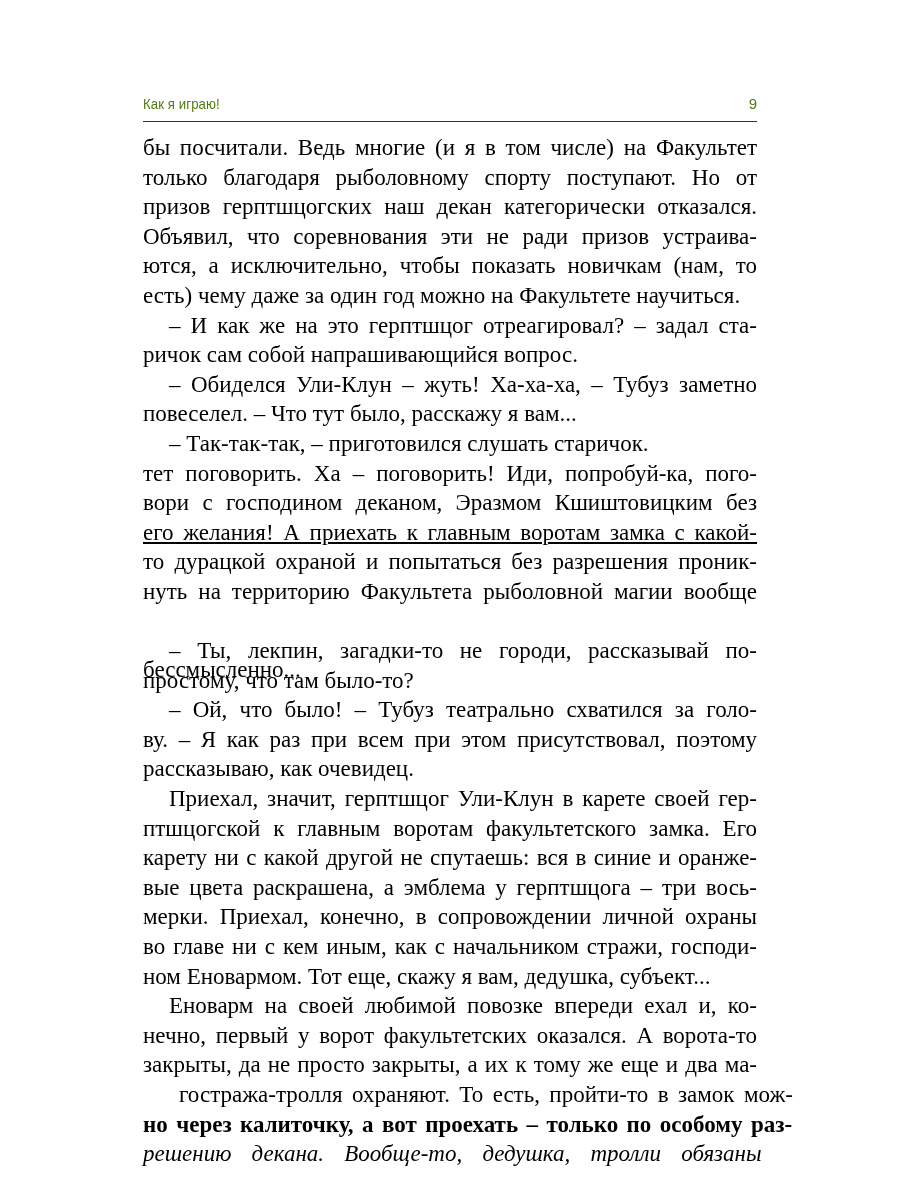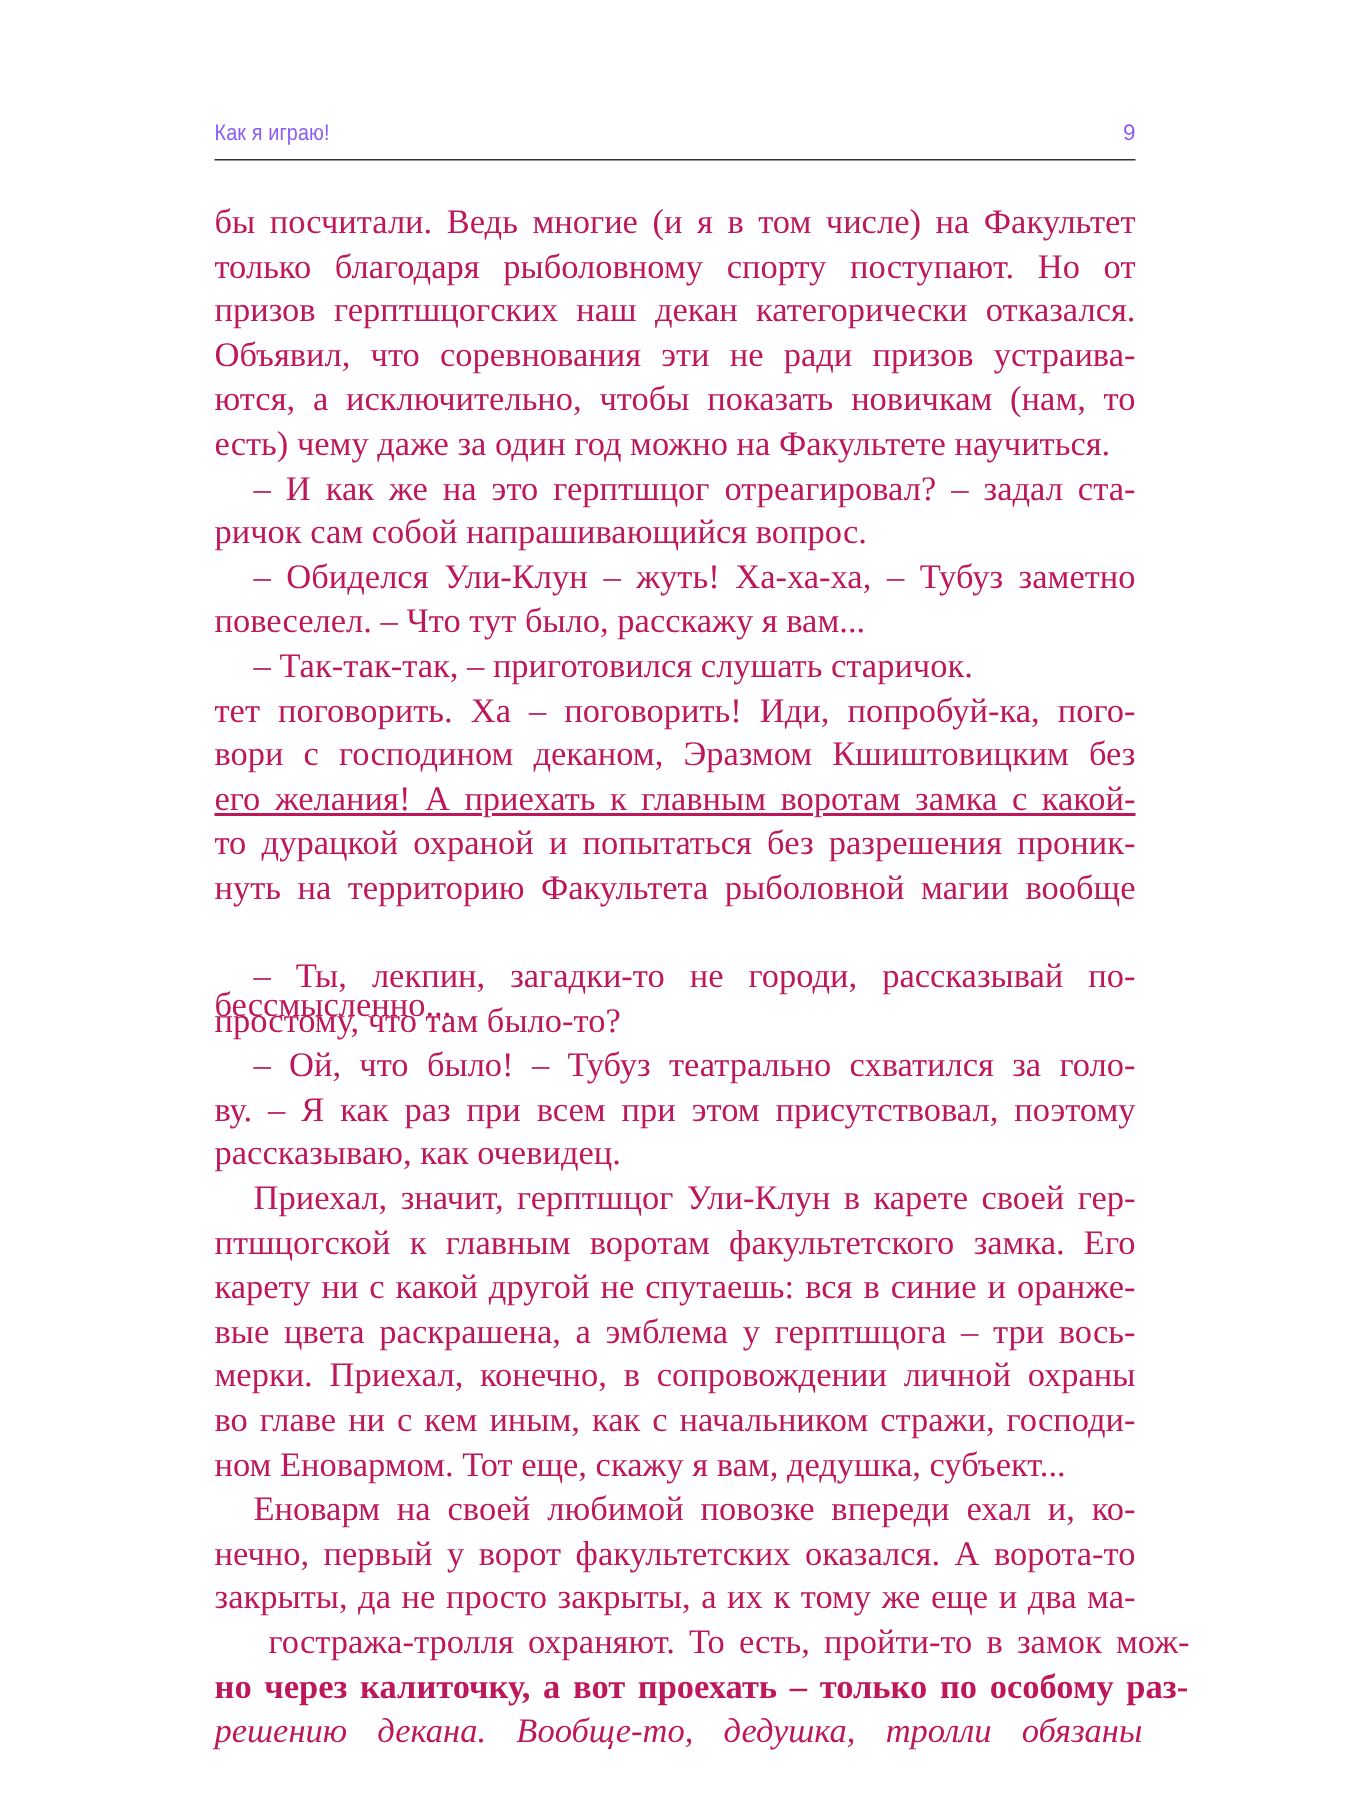--- a/index.html
+++ b/index.html
@@ -1,30 +1,30 @@
 <!DOCTYPE html>
 <html><head>
 <meta charset="utf-8">
 <style>
   html, body { margin:0; padding:0; }
   body {
     width:900px; height:1200px; background:#ffffff; position:relative; overflow:hidden;
     color:#1c1c1c;
   }
   .header {
-    position:absolute; left:143px; top:76px; width:614px; height:30px;
-    font-family:"Liberation Sans", sans-serif; font-size:15px; color:#8b5cf6;
+    position:absolute; left:143px; top:91px; width:614px; height:30px;
+    font-family:"Liberation Sans", sans-serif; font-size:15px; color:#4d7c0f;
     border-bottom:1.5px solid #333;
   }
   .header .title { position:absolute; left:0; top:4px; letter-spacing:0.1px; transform:scaleX(0.88); transform-origin:left; }
   .header .pnum { position:absolute; right:0; top:4px; }
   .body-text {
     position:absolute; left:143px; top:133px; width:614px;
     font-family:"Liberation Serif", serif; font-size:23px; line-height:29.6px;
-    color:#be185d;
+    color:#000000;
   }
   .line {
     display:block; white-space:nowrap; text-align:justify; text-align-last:justify;
     height:29.6px; overflow:visible;
   }
   .line.last { text-align-last:left; }
   .line.indent { padding-left:26px; }
 </style>
 </head>
 <body>

